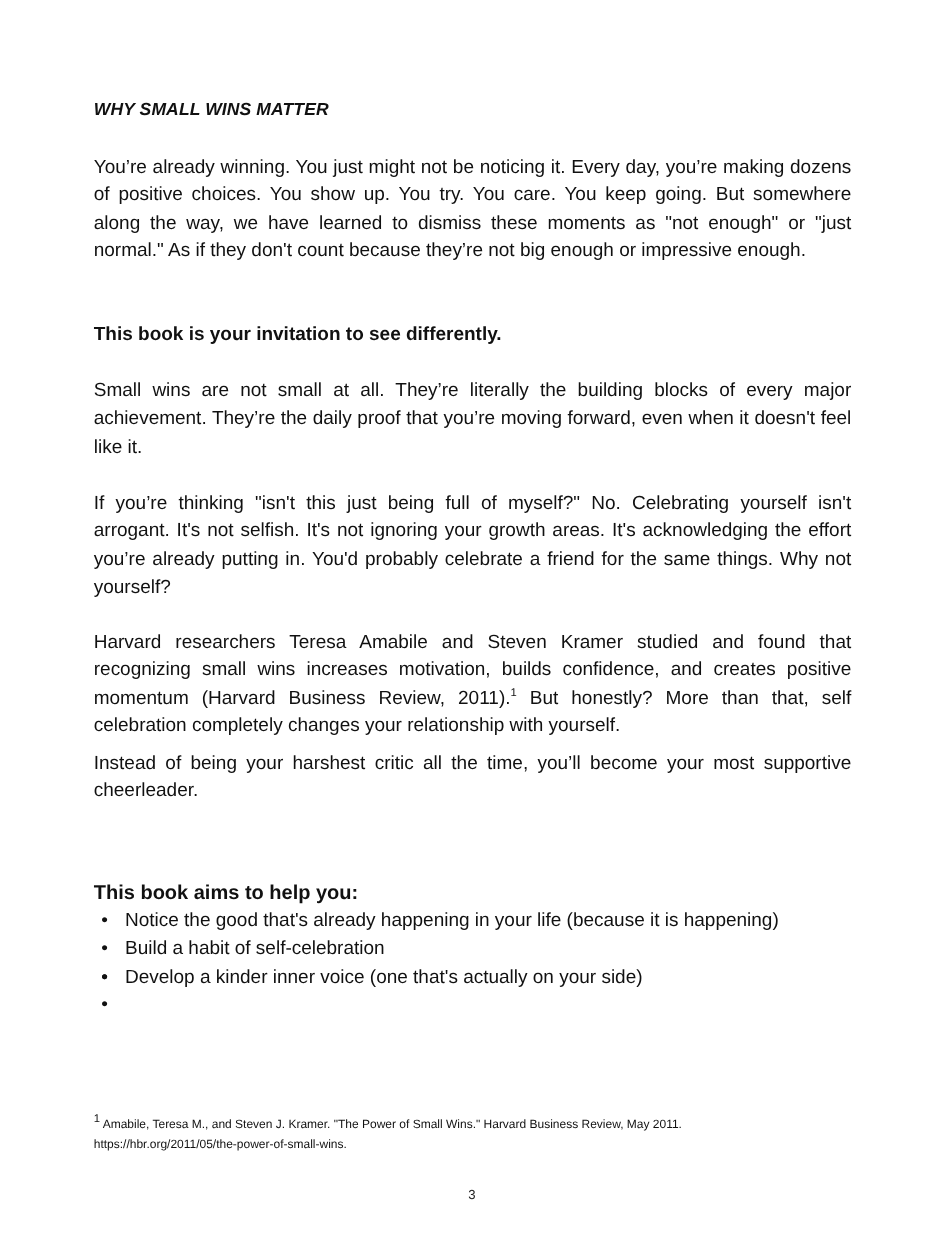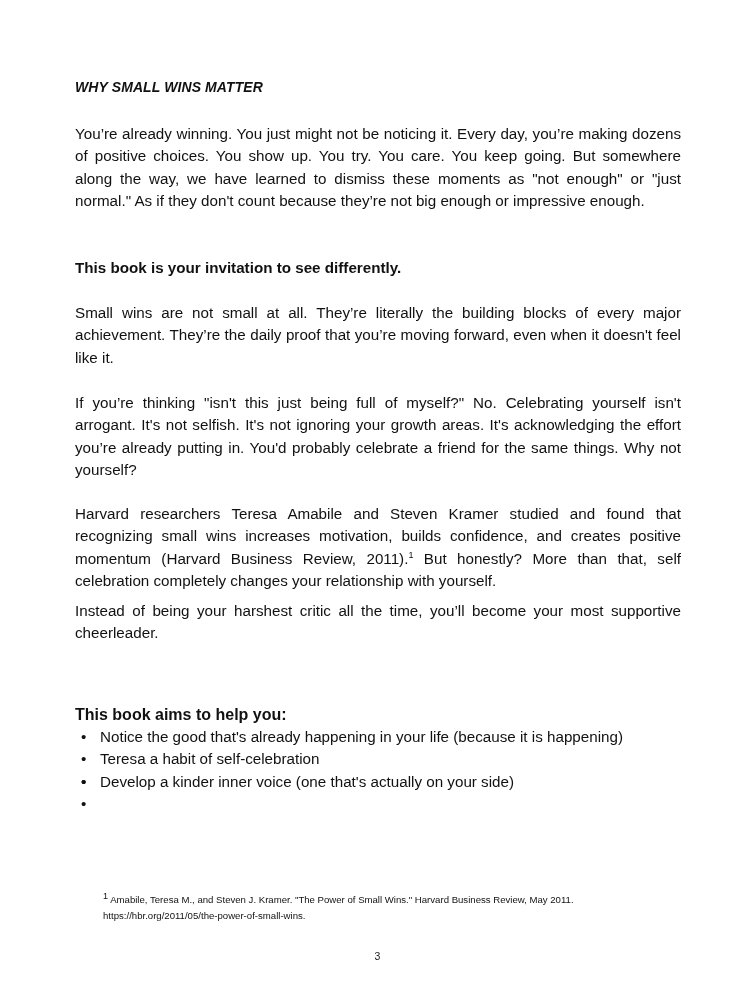--- a/index.html
+++ b/index.html
@@ -70,21 +70,20 @@
       left: 6px;
       top: 0;
     }
     .footnote {
       position: absolute;
       left: 0;
       top: 892px;
       font-size: 9.6px;
       line-height: 16px;
       width: 620px;
-      margin-left: 28px;
     }
     .page-number {
       position: absolute;
       left: 0;
       width: 755px;
       top: 950px;
       text-align: center;
       font-size: 10.5px;
       color: #222222;
     }
@@ -105,21 +104,21 @@
   <p class="para" style="top:392px;">If you’re thinking "isn't this just being full of myself?" No. Celebrating yourself isn't arrogant. It's not selfish. It's not ignoring your growth areas. It's acknowledging the effort you’re already putting in. You'd probably celebrate a friend for the same things. Why not yourself?</p>
 
   <p class="para" style="top:503px;"><span>Harvard researchers Teresa Amabile and Steven Kramer studied and found that recognizing small wins increases motivation, builds confidence, and creates positive momentum (Harvard Business Review, 2011).</span><span class="sup">1</span><span> But honestly? More than that, self celebration completely changes your relationship with yourself.</span></p>
 
   <p class="para" style="top:600px;">Instead of being your harshest critic all the time, you’ll become your most supportive cheerleader.</p>
 
   <div class="aims-title">This book aims to help you:</div>
 
   <ul class="aims-list">
     <li><span class="bullet">•</span><span>Notice the good that's already happening in your life (because it is happening)</span></li>
-    <li><span class="bullet">•</span><span>Teresa a habit of self-celebration</span></li>
+    <li><span class="bullet">•</span><span>Build a habit of self-celebration</span></li>
     <li><span class="bullet">•</span></li>
     <li><span class="bullet">•</span><span>Develop a kinder inner voice (one that's actually on your side)</span></li>
     <li><span class="bullet">•</span></li>
   </ul>
 
   <div class="footnote">
     <span class="sup">1</span><span> Amabile, Teresa M., and Steven J. Kramer. "The Power of Small Wins." Harvard Business Review, May 2011.</span><br>
     <span>https://hbr.org/2011/05/the-power-of-small-wins.</span>
   </div>
 

